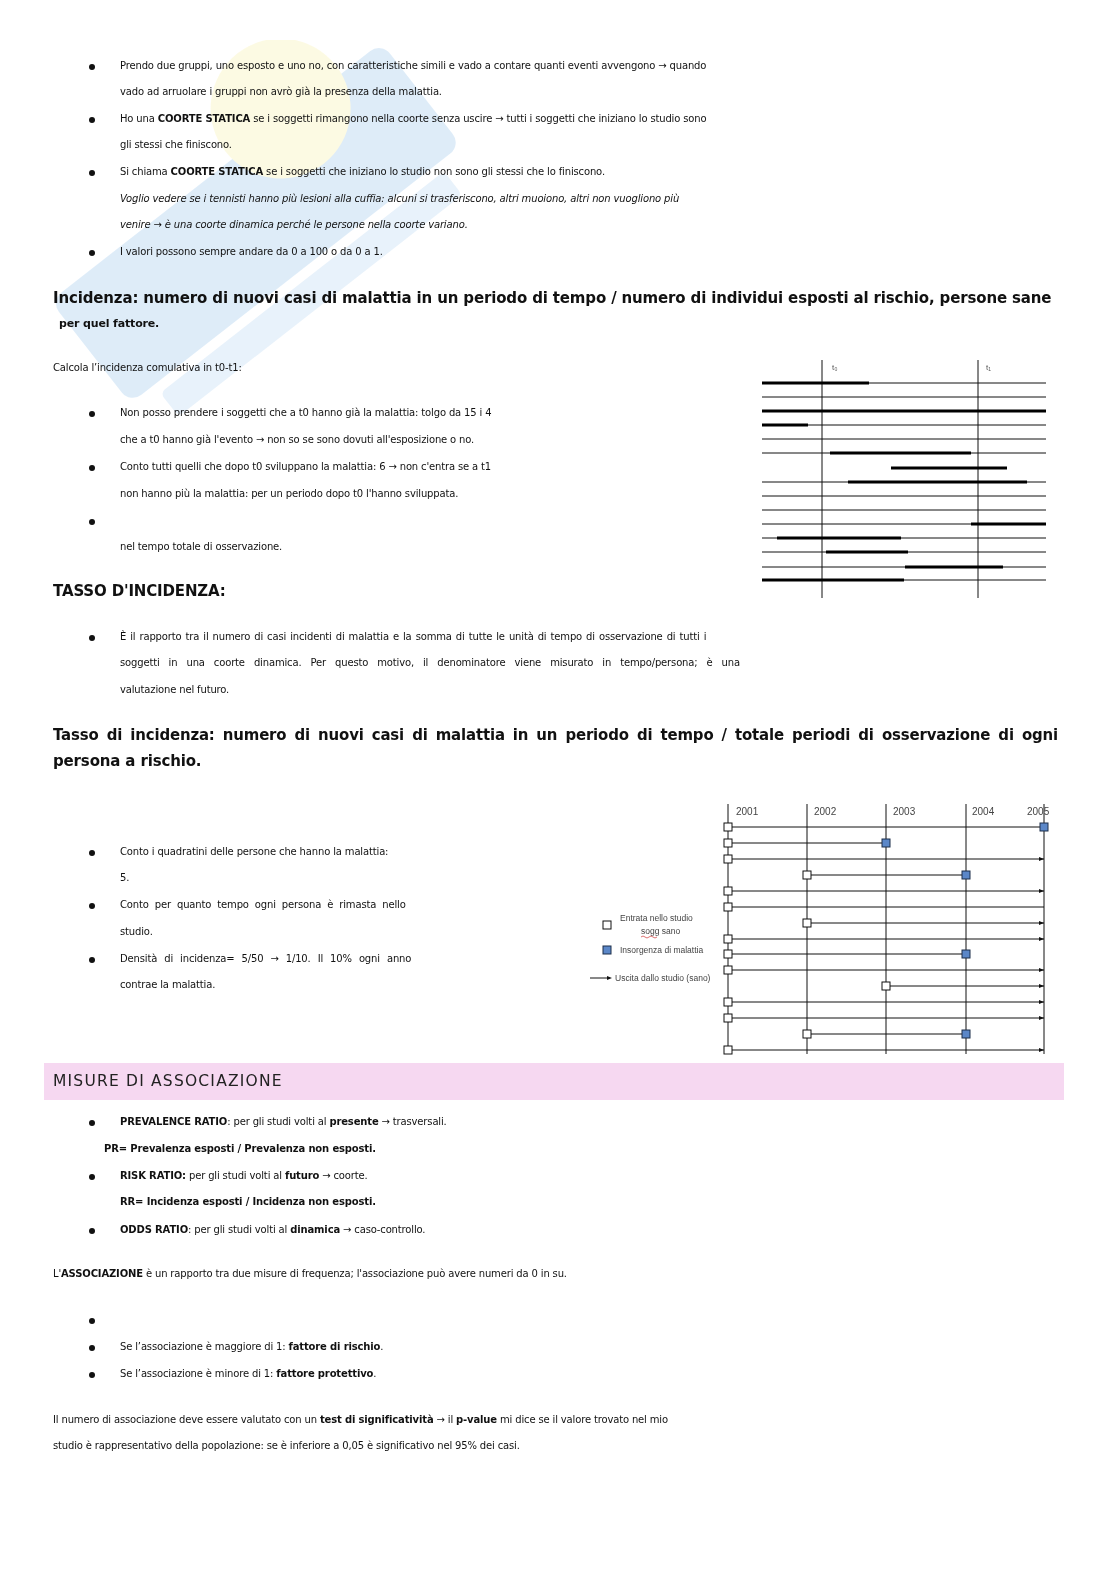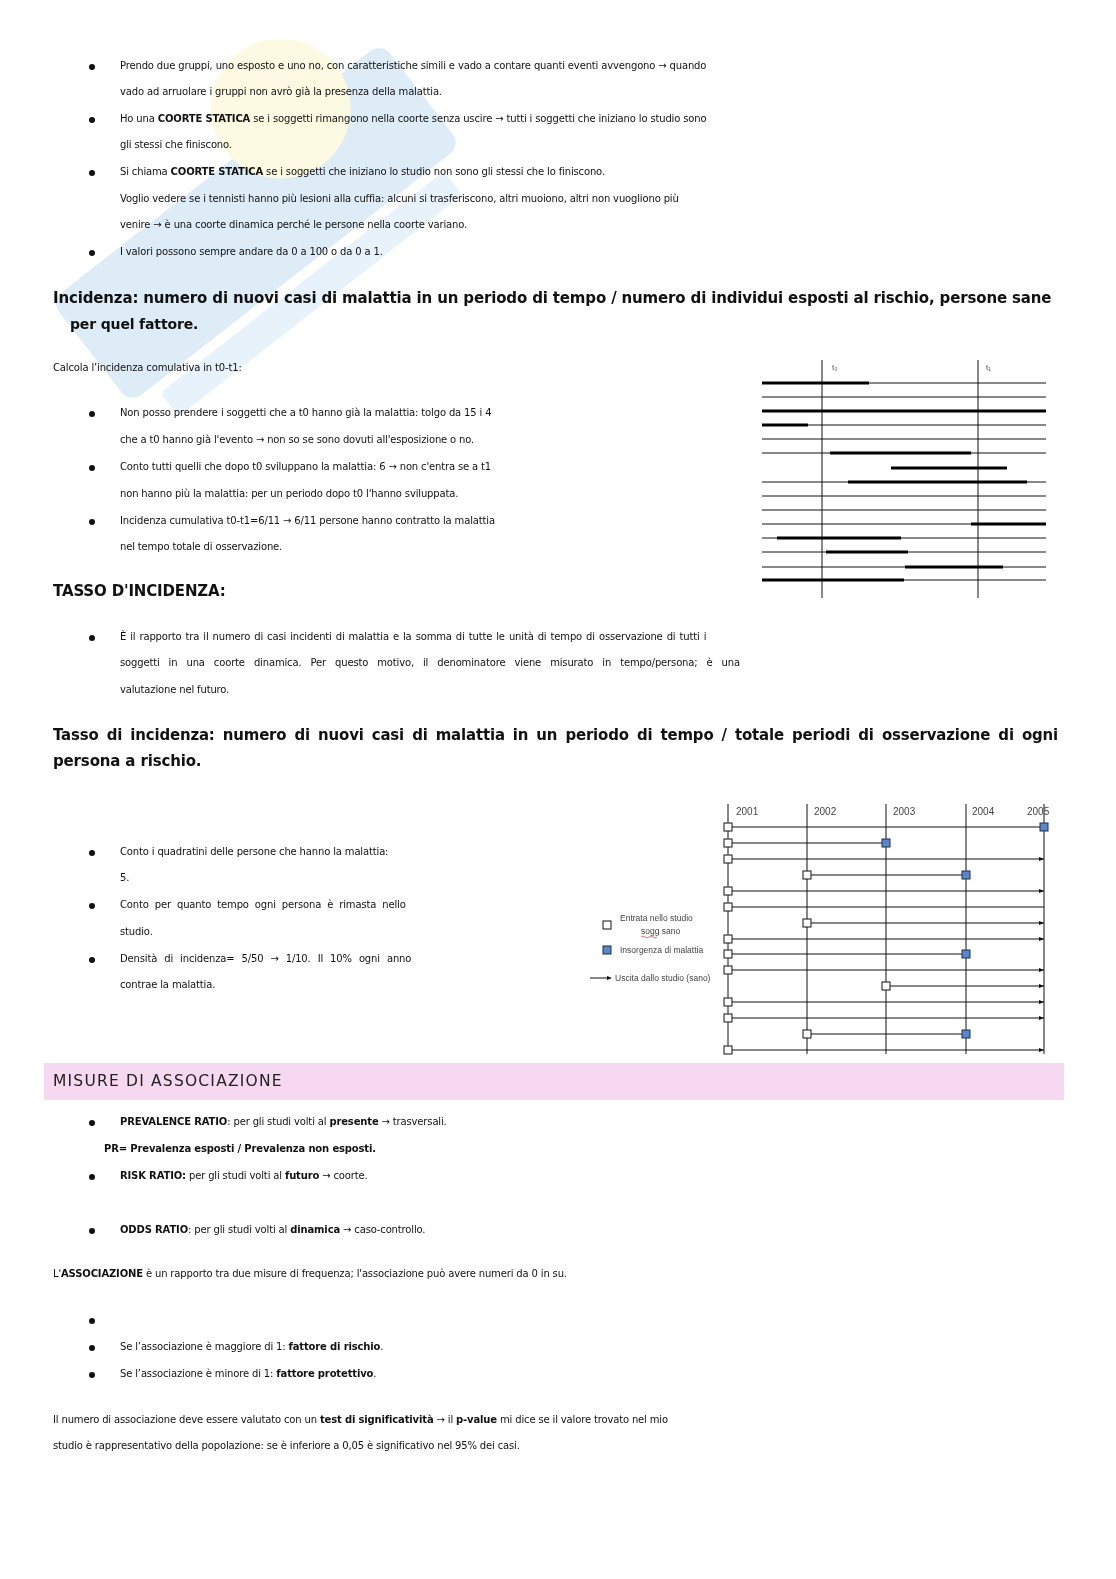--- a/index.html
+++ b/index.html
@@ -4,21 +4,21 @@
 <style>
   html, body { margin: 0; padding: 0; background: #ffffff; }
   body { width: 1116px; height: 1579px; position: relative; overflow: hidden;
          font-family: "DejaVu Sans", sans-serif; color: #111; }
   .page { position: absolute; left: 0; top: 0; width: 1116px; height: 1579px; }
   .watermark { position: absolute; left: 20px; top: 40px; width: 470px; height: 380px; pointer-events: none; }
   .abs { position: absolute; }
   .line { position: absolute; font-size: 10px; line-height: 26px; white-space: nowrap; letter-spacing: -0.15px; }
   .bullet { position: absolute; width: 6px; height: 6px; border-radius: 50%; background: #111; }
   b, .b { font-weight: bold; }
-  i, .i { }
+  i, .i { font-style: italic; }
   .section-band { position: absolute; left: 44px; top: 1063px; width: 1020px; height: 37px; background: #f6d8f1; }
   .section-title { position: absolute; left: 53px; top: 1069px; font-size: 15.5px; letter-spacing: 1.2px; line-height: 24px; color: #222; }
   svg text { font-family: "Liberation Sans", sans-serif; }
 </style>
 </head>
 <body>
 
 <div class="page">
 
   <svg class="watermark" viewBox="0 0 470 380">
@@ -39,34 +39,33 @@
 
   <span class="bullet" style="left:89px;top:170px"></span>
   <div class="line" style="left:120px;top:159px"><span>Si chiama </span><b>COORTE STATICA</b><span> se i soggetti che iniziano lo studio non sono gli stessi che lo finiscono.</span></div>
   <div class="line i" style="left:120px;top:186px">Voglio vedere se i tennisti hanno più lesioni alla cuffia: alcuni si trasferiscono, altri muoiono, altri non vuogliono più</div>
   <div class="line i" style="left:120px;top:212px">venire → è una coorte dinamica perché le persone nella coorte variano.</div>
 
   <span class="bullet" style="left:89px;top:250px"></span>
   <div class="line" style="left:120px;top:239px">I valori possono sempre andare da 0 a 100 o da 0 a 1.</div>
 
   <div class="line b" style="left:53px;top:285px;font-size:15px">Incidenza: numero di nuovi casi di malattia in un periodo di tempo / numero di individui esposti al rischio, persone sane</div>
-  <div class="line b" style="left:70px;top:311px;font-size:14px">per quel fattore.</div>
+  <div class="line b" style="left:59px;top:311px;font-size:11px">per quel fattore.</div>
 
   <div class="line" style="left:53px;top:355px">Calcola l’incidenza comulativa in t0-t1:</div>
 
   <span class="bullet" style="left:89px;top:411px"></span>
   <div class="line" style="left:120px;top:400px">Non posso prendere i soggetti che a t0 hanno già la malattia: tolgo da 15 i 4</div>
   <div class="line" style="left:120px;top:427px">che a t0 hanno già l'evento → non so se sono dovuti all'esposizione o no.</div>
 
   <span class="bullet" style="left:89px;top:465px"></span>
   <div class="line" style="left:120px;top:454px">Conto tutti quelli che dopo t0 sviluppano la malattia: 6 → non c'entra se a t1</div>
   <div class="line" style="left:120px;top:481px">non hanno più la malattia: per un periodo dopo t0 l'hanno sviluppata.</div>
 
   <span class="bullet" style="left:89px;top:519px"></span>
-  <div class="line" style="left:120px;top:508px">Incidenza cumulativa t0-t1=6/11 → 6/11 persone hanno contratto la malattia</div>
   <div class="line" style="left:120px;top:534px">nel tempo totale di osservazione.</div>
 
   <svg class="abs" style="left:755px;top:355px" width="300" height="250" viewBox="755 355 300 250">
     <g stroke="#111" stroke-width="1">
       <line x1="822" y1="360" x2="822" y2="598"></line>
       <line x1="978" y1="360" x2="978" y2="598"></line>
     </g>
     <text x="832" y="370" font-size="8" fill="#555">t₀</text>
     <text x="986" y="370" font-size="8" fill="#555">t₁</text>
     <g stroke="#111" stroke-width="1">
@@ -208,20 +207,21 @@
 
   <div class="section-band"></div>
   <div class="section-title">MISURE DI ASSOCIAZIONE</div>
 
   <span class="bullet" style="left:89px;top:1120px"></span>
   <div class="line" style="left:120px;top:1109px"><b>PREVALENCE RATIO</b><span>: per gli studi volti al </span><b>presente</b><span> → trasversali.</span></div>
   <div class="line b" style="left:104px;top:1136px">PR= Prevalenza esposti / Prevalenza non esposti.</div>
 
   <span class="bullet" style="left:89px;top:1174px"></span>
   <div class="line" style="left:120px;top:1163px"><b>RISK RATIO:</b><span> per gli studi volti al </span><b>futuro</b><span> → coorte.</span></div>
+  <div class="line b" style="left:120px;top:1189px">RR= Incidenza esposti / Incidenza non esposti.</div>
 
   <span class="bullet" style="left:89px;top:1228px"></span>
   <div class="line" style="left:120px;top:1217px"><b>ODDS RATIO</b><span>: per gli studi volti al </span><b>dinamica</b><span> → caso-controllo.</span></div>
 
   <div class="line" style="left:53px;top:1261px"><span>L'</span><b>ASSOCIAZIONE</b><span> è un rapporto tra due misure di frequenza; l'associazione può avere numeri da 0 in su.</span></div>
 
   <span class="bullet" style="left:89px;top:1318px"></span>
 
   <span class="bullet" style="left:89px;top:1345px"></span>
   <div class="line" style="left:120px;top:1334px"><span>Se l’associazione è maggiore di 1: </span><b>fattore di rischio</b><span>.</span></div>

